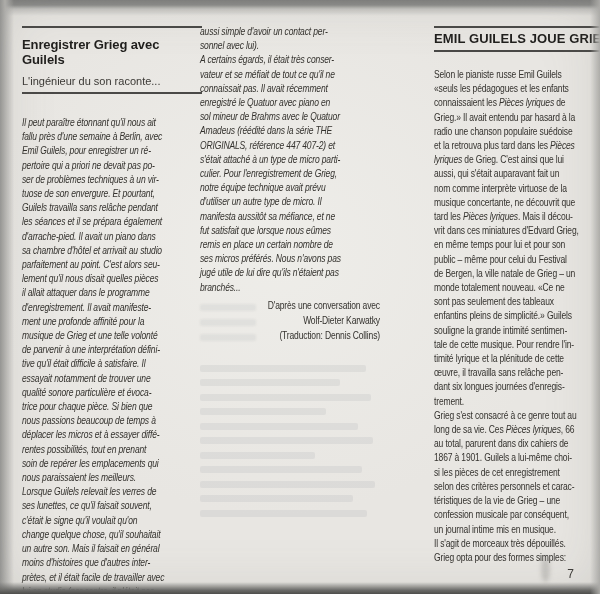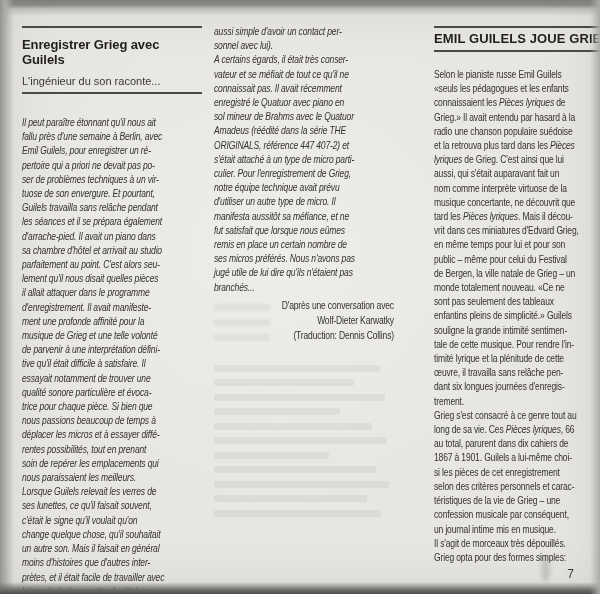--- a/index.html
+++ b/index.html
@@ -27,21 +27,21 @@
   .edge-bottom{left:0;bottom:0;width:600px;height:12px;
     background:linear-gradient(to top,#4c4c4a 0,#6e6e6c 4px,rgba(160,159,156,0) 12px);}
   .edge-right{right:0;top:0;width:10px;height:594px;
     background:linear-gradient(to left,#b5b4b1 0,rgba(190,189,186,0) 10px);}
   .vignette{position:absolute;inset:0;pointer-events:none;
     box-shadow:inset 0 0 55px rgba(100,98,94,0.18);}
 
   
   .col{position:absolute;}
   #col-left {left:22px; top:26px; width:180px;}
-  #col-mid  {left:214px;top:24px; width:180px;}
+  #col-mid  {left:200px;top:24px; width:180px;}
   #col-right{left:400px;top:26px; width:189px;margin-left:34px;}
 
   .hrule{height:2px;background:var(--rule);}
   .article-title{font-weight:bold;font-size:13px;line-height:15px;
     margin:9px 0 0 0;color:var(--ink-strong);letter-spacing:-0.1px;}
   .article-subtitle{font-size:11px;line-height:13px;margin:8px 0 4px 0;color:#3a3834;}
   .section-title{font-weight:bold;font-size:13px;line-height:15px;
     margin:3px 0 4px 0;color:var(--ink-strong);letter-spacing:0.1px;}
 
   

